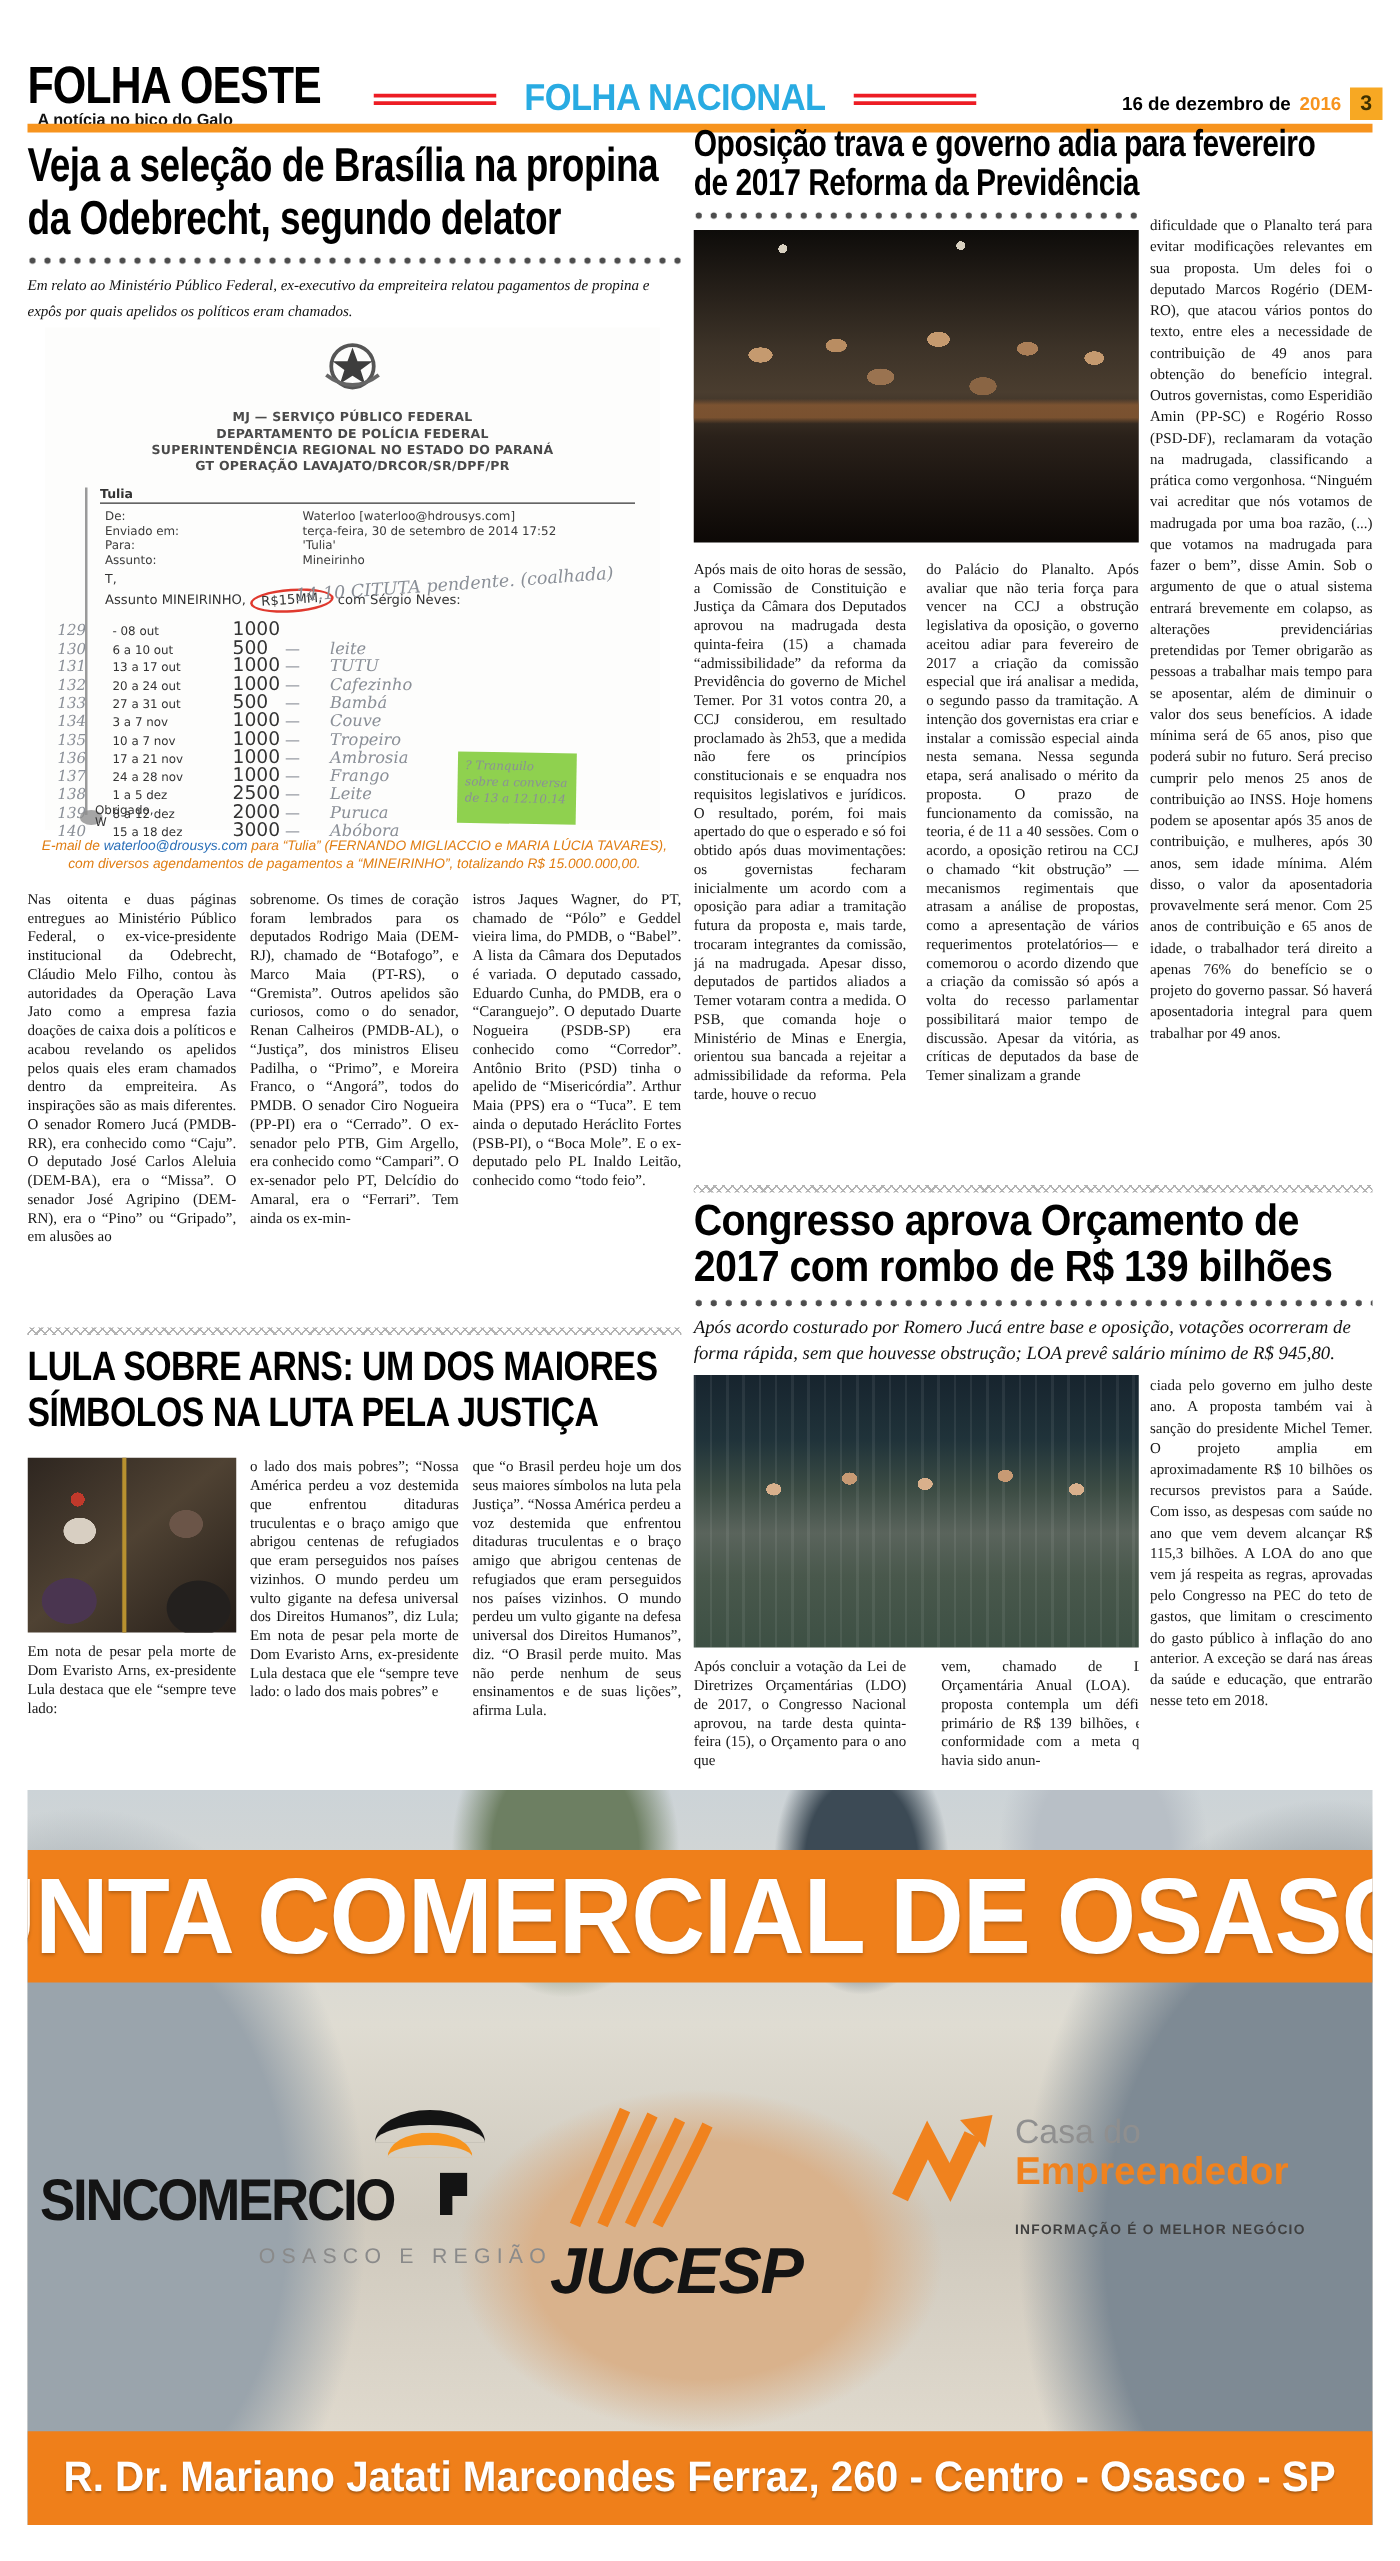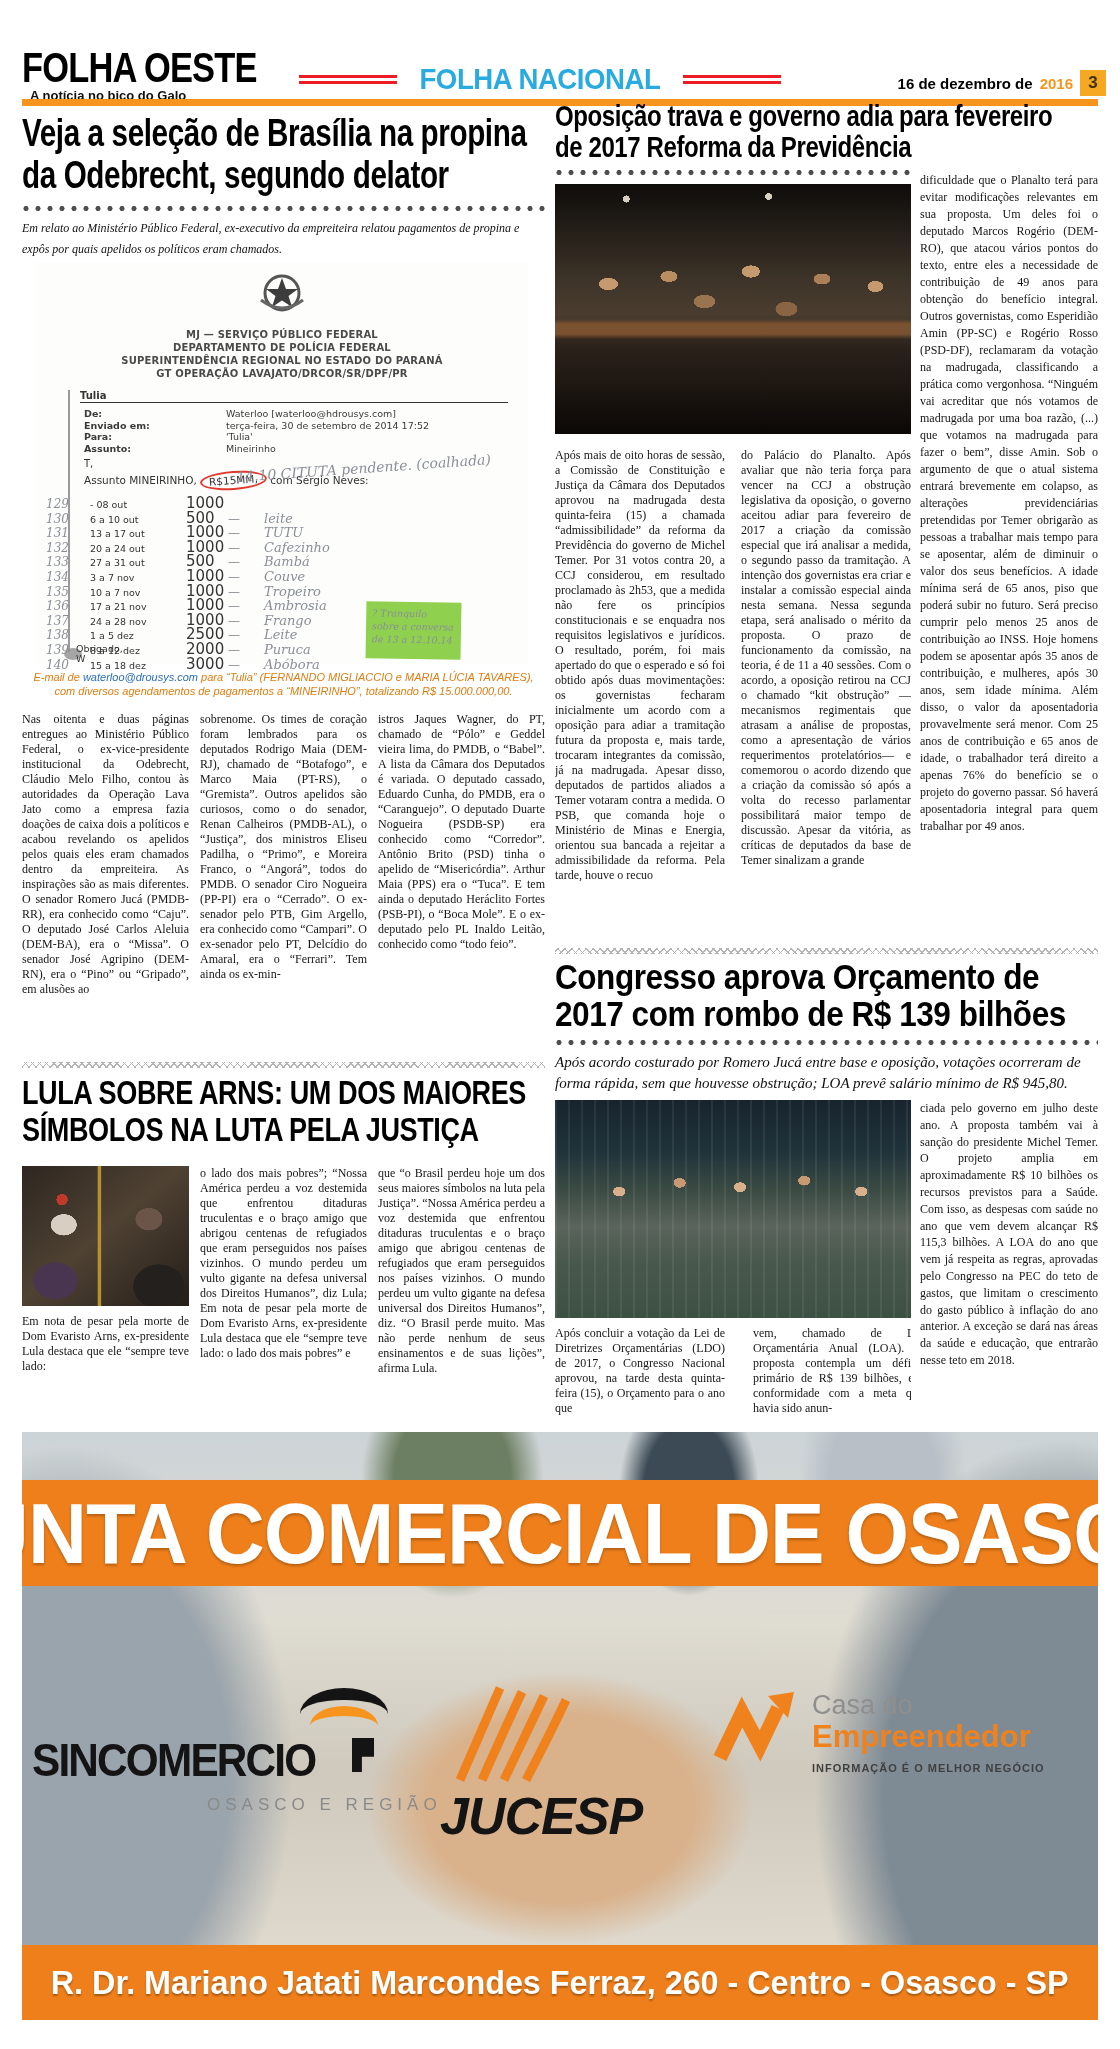--- a/index.html
+++ b/index.html
@@ -52,21 +52,21 @@
   
   .doc { left:14px; top:150px; width:492px; height:402px; background:#fdfdfc; font-family:"DejaVu Sans", sans-serif; }
   .doc-edge { left:32px; top:128px; width:1.5px; height:262px; background:#9a9a9a; }
   .crest { left:0; right:0; top:4px; text-align:center; }
   .lh { left:0; right:0; top:66px; text-align:center; font-size:10px; line-height:13px; font-weight:bold;
         color:#4a4a4a; letter-spacing:0.2px; }
   .memo-tab { left:44px; top:128px; right:20px; border-bottom:1.5px solid #333; font-size:10px; font-weight:bold;
               color:#333; padding-bottom:1px; }
   .fields { left:48px; top:146px; font-size:9.5px; line-height:11.5px; color:#3a3a3a; }
   .fields .row { display:flex; }
-  .fields .lab { width:142px; font-weight:bold; }
+  .fields .lab { width:158px; font-weight:normal; }
   .salut { left:48px; top:196px; font-size:10px; color:#333; }
   .subj  { left:48px; top:209px; font-size:10.5px; color:#333; }
   .circ { display:inline-block; border:2.5px solid #e0392e; border-radius:50%; padding:1px 7px 2px;
           transform:rotate(-4deg); }
   .hw { font-family:"DejaVu Serif", serif; font-style:italic; color:#8a8f97; }
   .annot { left:200px; top:198px; font-size:14px; transform:rotate(-4deg); white-space:nowrap; }
   .rows { left:10px; top:232px; right:10px; }
   .doc-row { display:flex; align-items:baseline; height:14.6px; }
   .doc-row .num  { width:44px; font-size:12px; }
   .doc-row .date { width:96px; font-size:9.5px; color:#333; }
@@ -142,21 +142,21 @@
                 clip-path:polygon(0 0,100% 0,100% 55%,45% 55%,45% 100%,0 100%); }
   .sinco-region { font-family:"Liberation Sans", sans-serif; font-size:17px; color:#8a8a8a;
                   letter-spacing:5px; margin:8px 0 0 175px; }
   .jucesp { position:absolute; left:418px; top:250px; width:250px; }
   .jucesp-name { font-family:"Liberation Sans", sans-serif; font-weight:bold; font-style:italic;
                  font-size:52px; color:#141414; letter-spacing:-1px; }
   .casa { position:absolute; left:690px; top:258px; display:flex; gap:14px; }
   .casa-line1 { font-family:"Liberation Sans", sans-serif; font-size:27px; color:#8f8f8f; line-height:30px; }
   .casa-line2 { font-family:"Liberation Sans", sans-serif; font-weight:bold; font-size:31px; color:#f0821e; line-height:34px; }
   .casa-tag { font-family:"Liberation Sans", sans-serif; font-size:11px; font-weight:bold; color:#3f3f3f;
-              letter-spacing:1px; margin-top:8px; }
+              letter-spacing:1px; margin-top:24px; }
 </style>
 </head>
 <body>
 
 <div class="page">
 
   <div class="abs m-name">FOLHA OESTE</div>
   <div class="abs m-tag">A notícia no bico do Galo</div>
   <div class="abs m-center">
     <span class="redline"></span>

